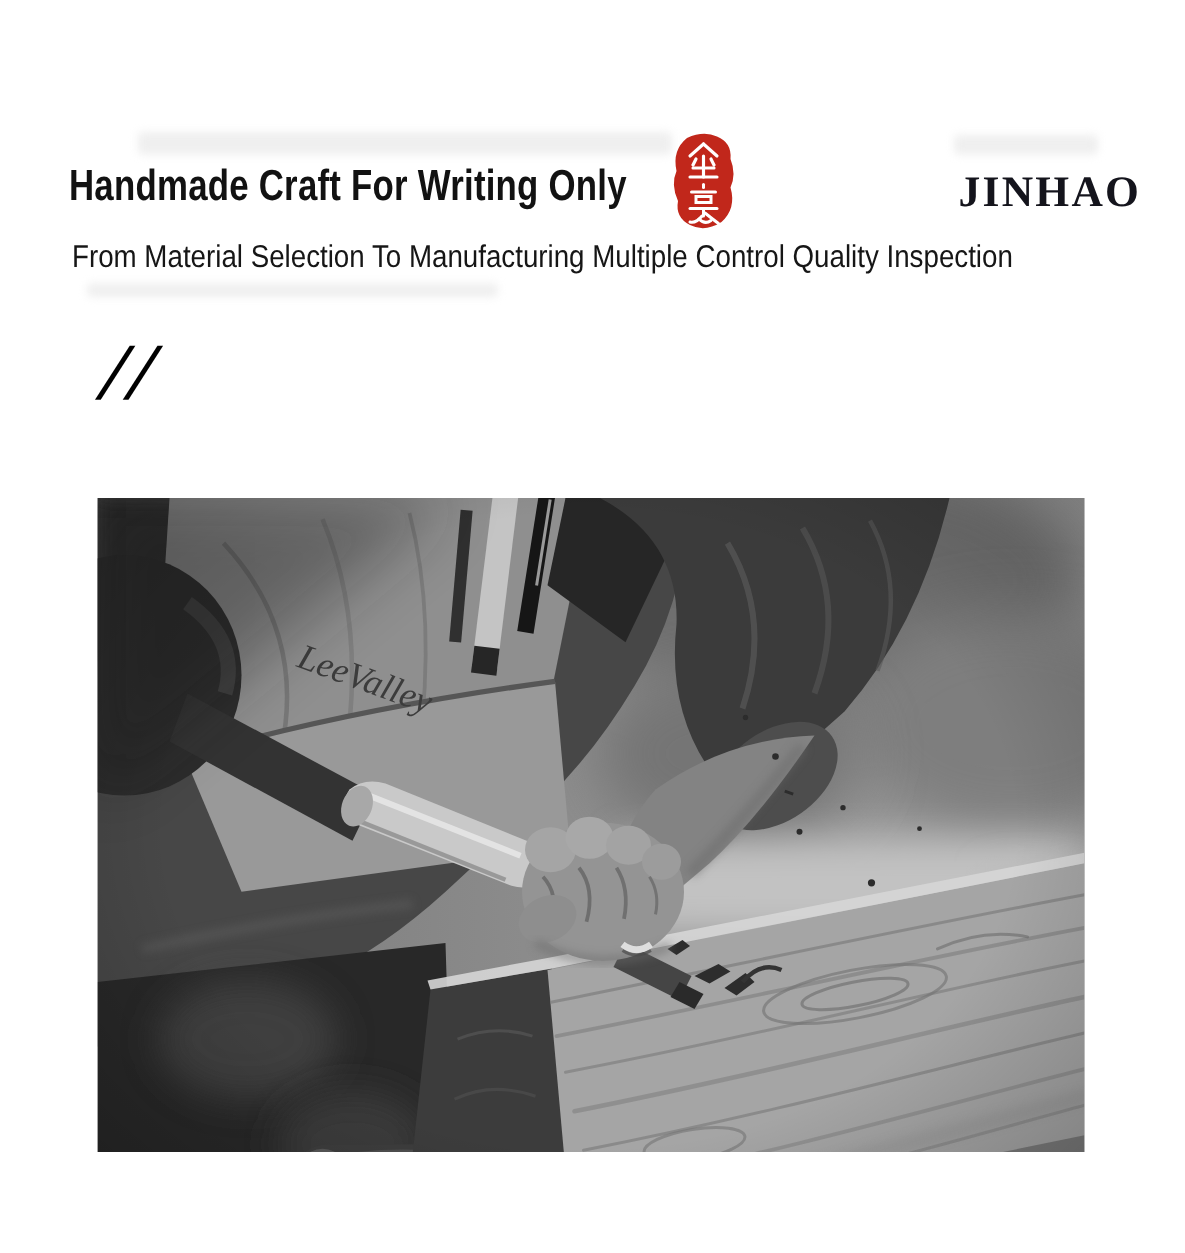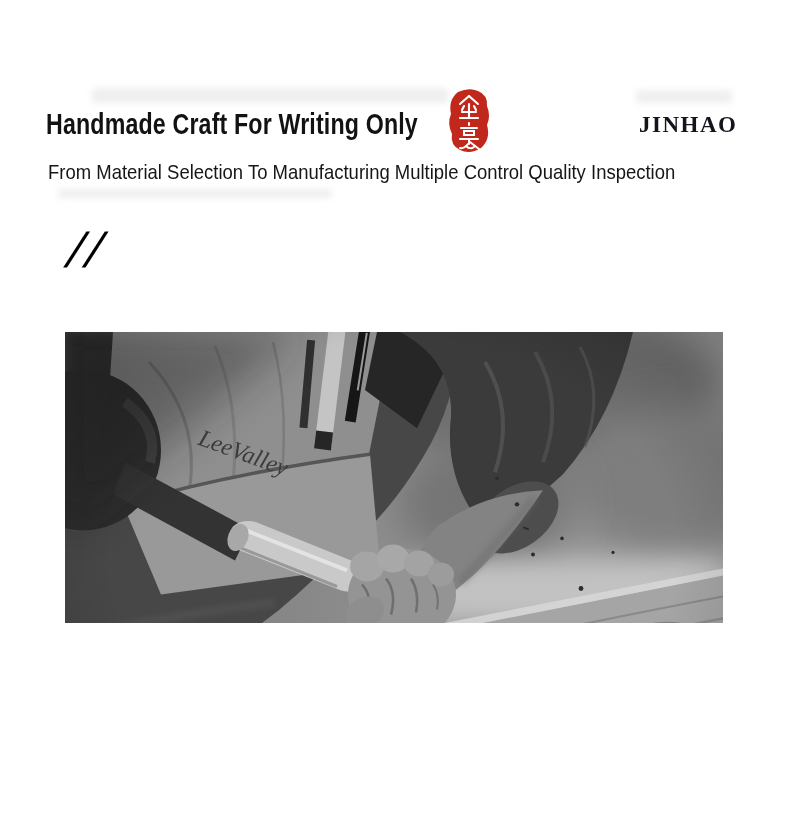--- a/index.html
+++ b/index.html
@@ -1,19 +1,19 @@
 <!DOCTYPE html>
 <html><head>
 <meta charset="utf-8">
 <style>
   html, body { margin: 0; padding: 0; background: #ffffff; }
   .canvas {
     position: relative;
     width: 790px;
-    height: 623px;
+    height: 768px;
     background: #ffffff;
     overflow: hidden;
     font-family: "Liberation Sans", sans-serif;
     color: #111111;
   }
   .abs { position: absolute; }
 
   
   .ghost-bar {
     position: absolute;
@@ -31,21 +31,21 @@
     font-weight: 600;
     letter-spacing: 0.2px;
     white-space: nowrap;
     transform: scaleX(0.80);
     transform-origin: left center;
     color: #121212;
   }
   .brand {
     left: 639px; top: 112px;
     font-family: "Liberation Serif", serif;
-    font-size: 23px;
+    font-size: 29px;
     font-weight: 600;
     letter-spacing: 1.5px;
     color: #14141c;
   }
   .subtitle {
     left: 48px; top: 160px;
     font-size: 21px;
     font-weight: 500;
     white-space: nowrap;
     transform: scaleX(0.88);

